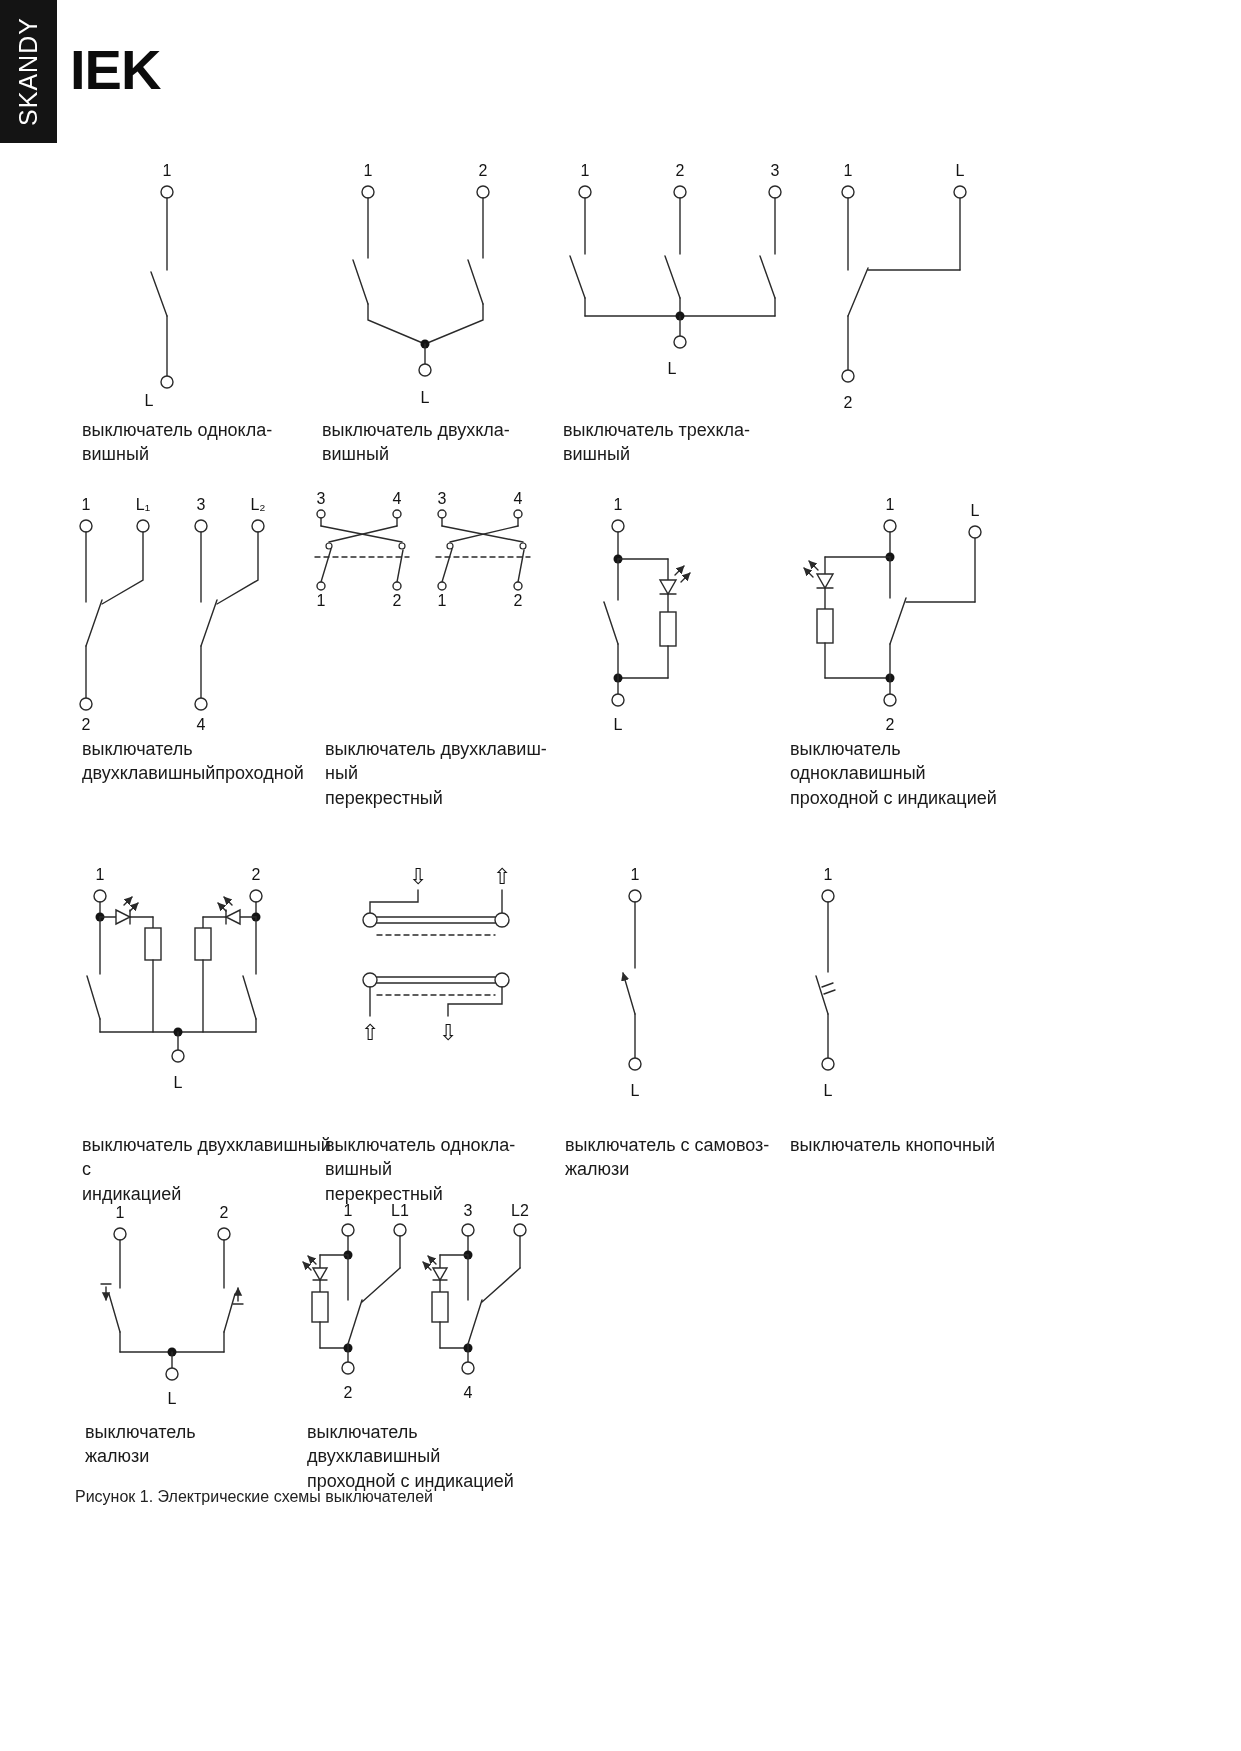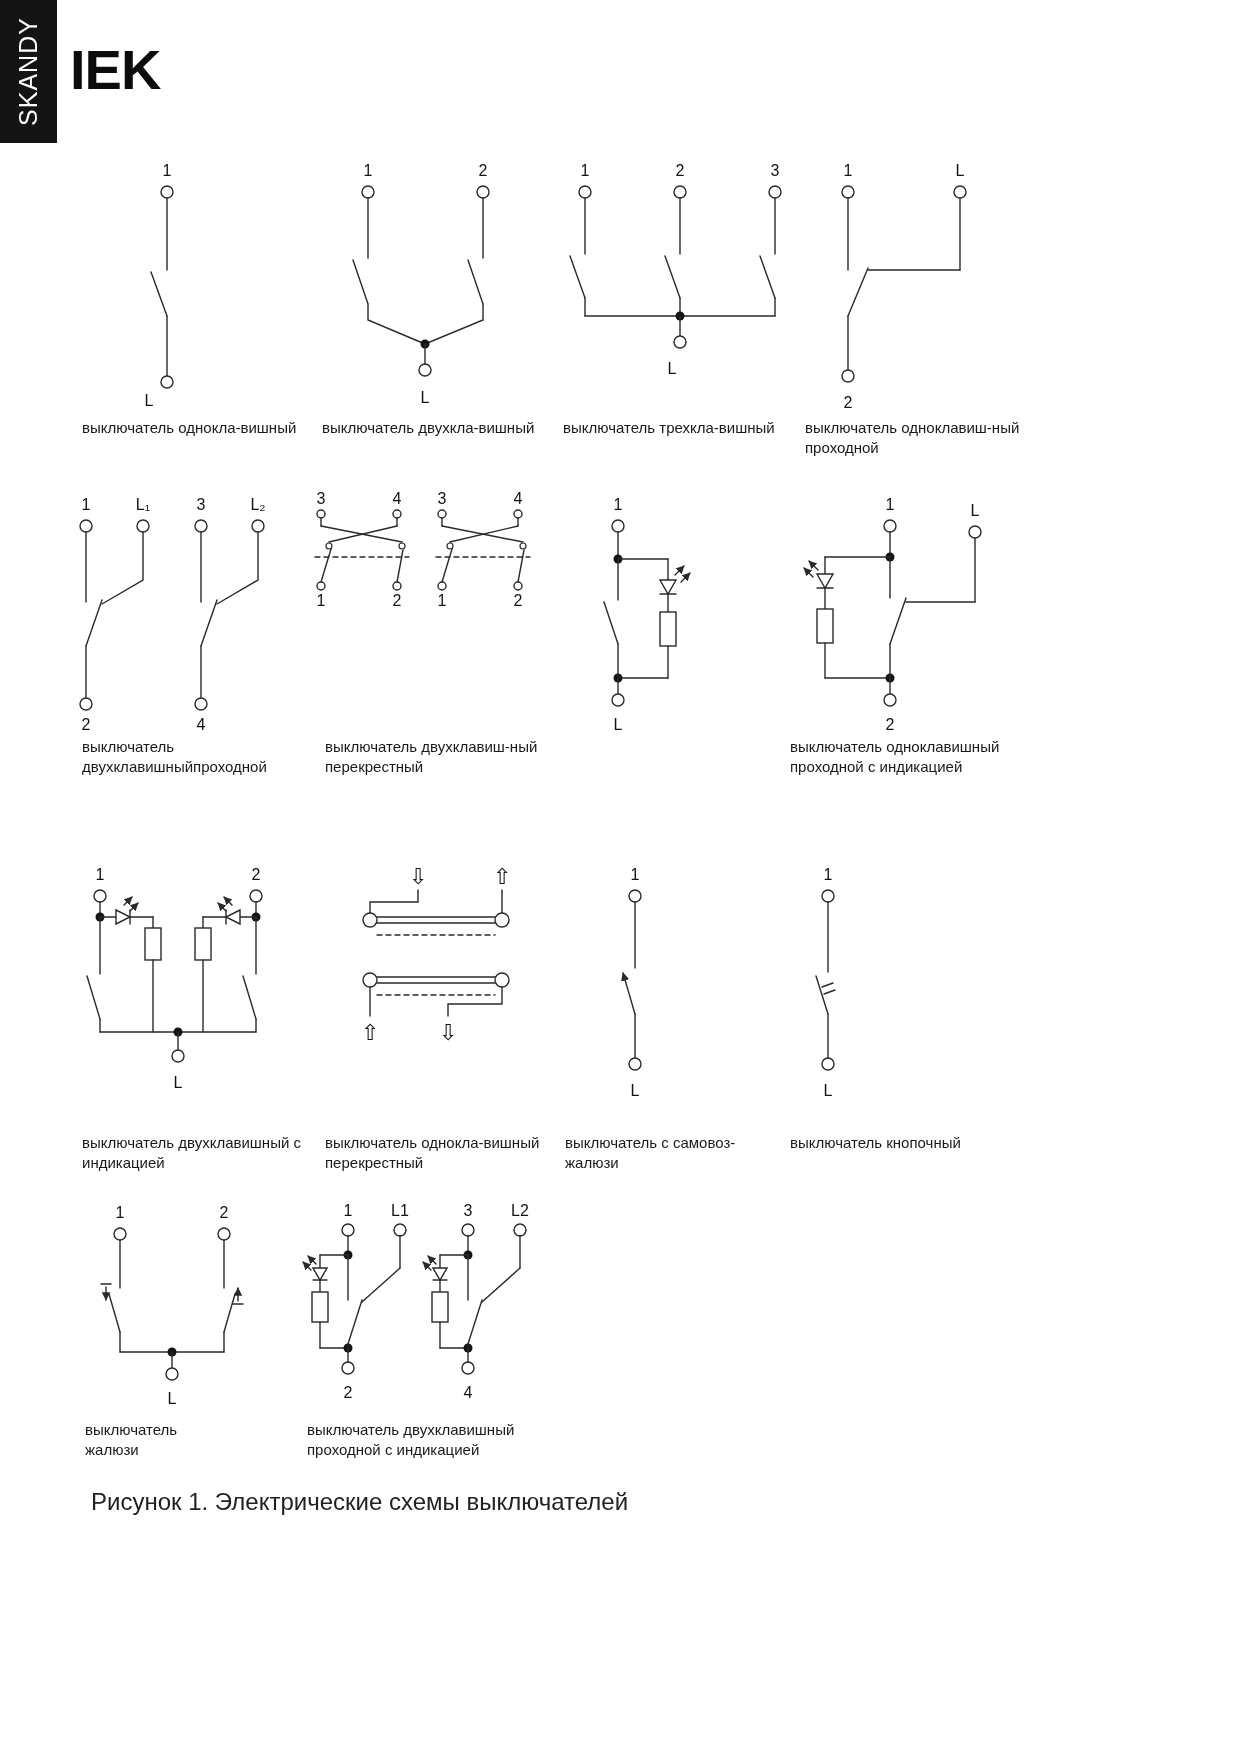--- a/index.html
+++ b/index.html
@@ -14,25 +14,25 @@
   }
   .brand-vertical {
     transform:rotate(-90deg); color:#ffffff; font-size:25px; font-weight:500;
     letter-spacing:1px; white-space:nowrap;
   }
   .logo {
     position:absolute; left:70px; top:42px; font-size:56px; font-weight:700;
     color:#0c0c0c; letter-spacing:-1px; line-height:1;
   }
   .diagram-label {
-    position:absolute; font-size:15px; line-height:1.35; color:#1a1a1a;
+    position:absolute; font-size:18px; line-height:1.35; color:#1a1a1a;
     white-space:pre-line;
   }
   .caption {
-    position:absolute; left:75px; top:1488px; font-size:24px; color:#222222;margin-left:16px;
+    position:absolute; left:75px; top:1488px; font-size:16px; color:#222222;
   }
   svg.diagram { position:absolute; overflow:visible; }
   svg.diagram line, svg.diagram polyline, svg.diagram path {
     stroke:#2a2a2a; stroke-width:1.4; fill:none; stroke-linecap:round;
   }
   svg.diagram .dash { stroke-dasharray:5 4; }
   svg.diagram circle.term { fill:#ffffff; stroke:#2a2a2a; stroke-width:1.4; }
   svg.diagram circle.node { fill:#ffffff; stroke:#2a2a2a; stroke-width:1.4; }
   svg.diagram circle.contact { fill:#ffffff; stroke:#2a2a2a; stroke-width:1.2; }
   svg.diagram circle.dot { fill:#141414; stroke:none; }
@@ -131,22 +131,20 @@
       <circle class="term" cx="28" cy="218" r="6"></circle>
     </g>
     <text x="28" y="18">1</text>
     <text x="140" y="18">L</text>
     <text x="28" y="250">2</text>
   </svg>
 
   <div class="diagram-label" style="left:82px;top:418px;width:230px">выключатель однокла-вишный</div>
   <div class="diagram-label" style="left:322px;top:418px;width:230px">выключатель двухкла-вишный</div>
   <div class="diagram-label" style="left:563px;top:418px;width:230px">выключатель трехкла-вишный</div>
-  <div class="diagram-label" style="left:805px;top:418px;width:235px">выключатель одноклавиш-ный
-проходной</div>
 
   <svg class="diagram" style="left:68px;top:492px" width="210" height="260" viewBox="0 0 210 260">
     <g>
       <circle class="term" cx="18" cy="34" r="6"></circle>
       <circle class="term" cx="75" cy="34" r="6"></circle>
       <line x1="18" y1="40" x2="18" y2="110"></line>
       <line x1="18" y1="154" x2="34" y2="108"></line>
       <polyline points="75,40 75,88 34,112"></polyline>
       <line x1="18" y1="154" x2="18" y2="206"></line>
       <circle class="term" cx="18" cy="212" r="6"></circle>

